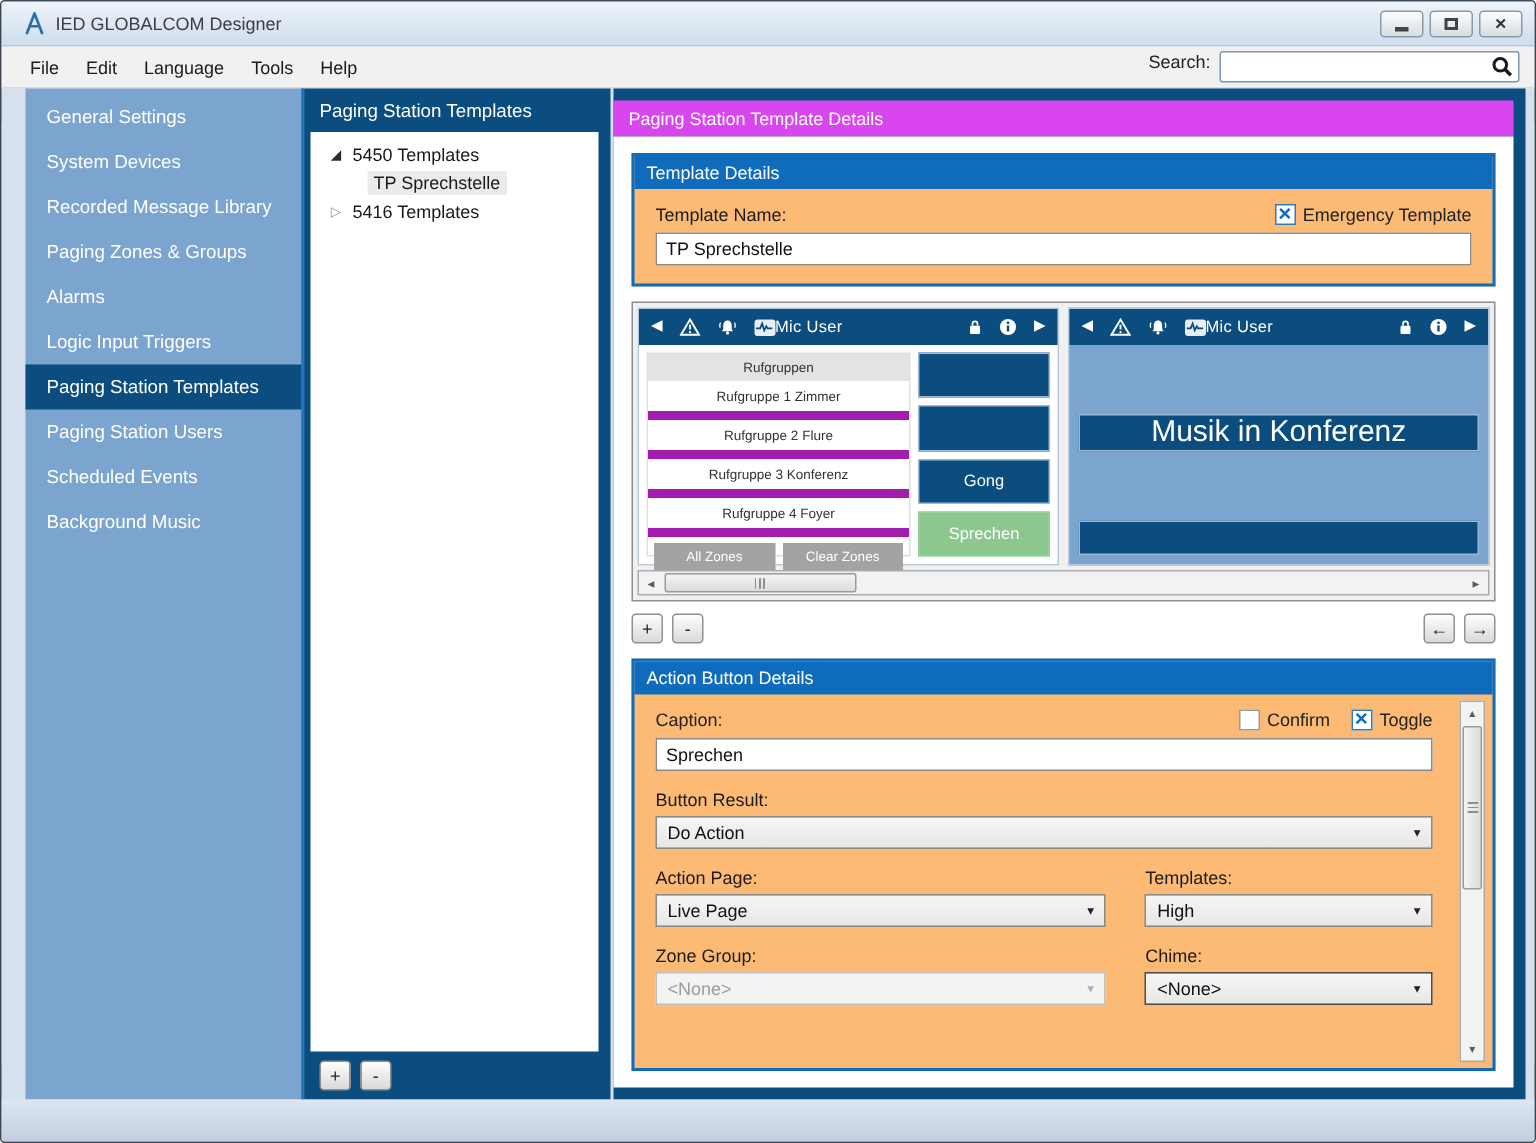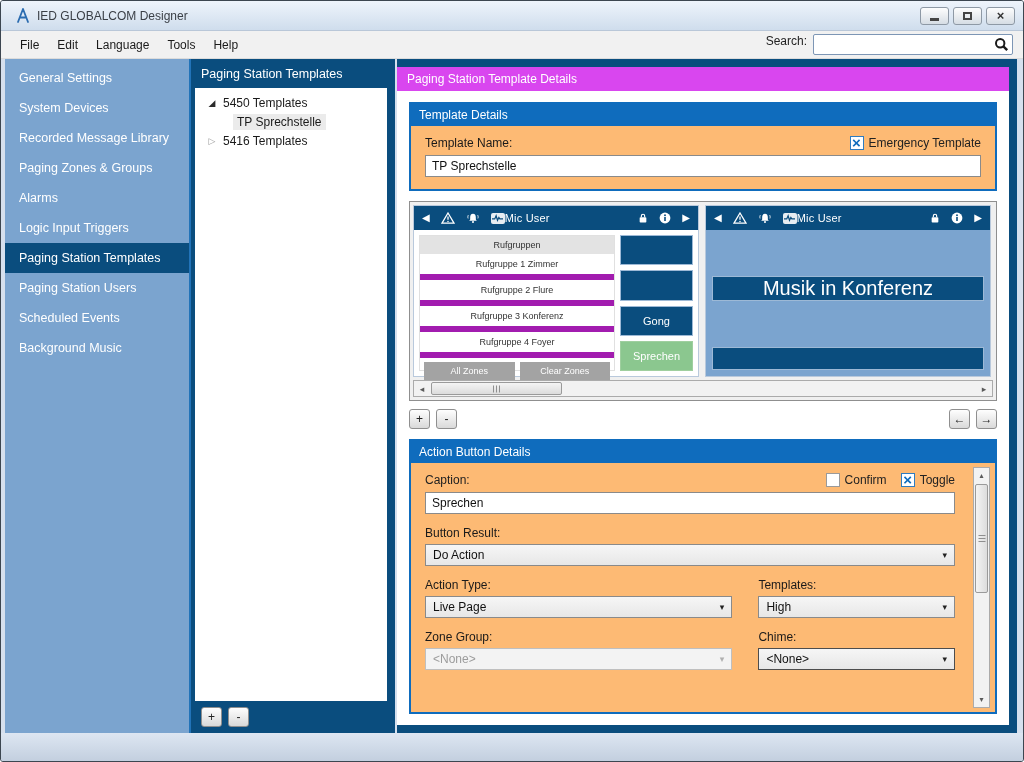--- a/index.html
+++ b/index.html
@@ -27,21 +27,21 @@
              display:flex; align-items:center; padding:0 10px; flex:none; }
   .menu-item { padding:4px 9px; color:#1a1a1a; }
   .search-wrap { margin-left:auto; display:flex; align-items:flex-start; gap:6px; }
   .search-label { color:#222; }
   .search-box { width:200px; height:21px; background:#fff; border:1px solid #7d96b5;
                 border-radius:2px; display:flex; align-items:center; padding:0 3px 0 6px; }
   .search-box input { border:none; outline:none; flex:1; font-size:12px; min-width:0;
                       font-family:"Liberation Sans",sans-serif; background:transparent; }
 
   
-  .content { flex:1; display:flex; padding:0 6px 0 4px; background:#D6E0EE; min-height:0;border-radius:25px; }
+  .content { flex:1; display:flex; padding:0 6px 0 16px; background:#D6E0EE; min-height:0;border-radius:25px; }
 
   
   .sidebar { width:184px; flex:none; background:#7BA4CF; display:flex; flex-direction:column; padding-top:4px; }
   .side-item { color:#fff; padding:8px 14px; font-size:12.5px; }
   .side-item.selected { background:#0A4D7E; }
 
   
   .panel-mid { width:206px; flex:none; background:#0A4D7E; border-left:2px solid #2273B8;
                display:flex; flex-direction:column; }
   .mid-header { color:#fff; padding:8px 10px 7px; font-size:12.5px; }
@@ -86,21 +86,21 @@
   .mic-panel { width:286px; height:172px; display:flex; flex-direction:column; border:1px solid #b9c9dc; background:#fff; }
   .mic-panel.blue { background:#7BA4CF; }
   .mic-header { height:24px; background:#0A4D7E; display:flex; align-items:center; padding:0 8px; flex:none; }
   .mh-group { display:flex; align-items:center; gap:11px; }
   .mh-title { flex:1; text-align:left; color:#fff; font-size:11px; letter-spacing:.2px; }
   .mh-nav { color:#fff; font-size:10px; line-height:1; }
   .mh-pulse { width:14px; height:11px; background:rgba(255,255,255,.9); border-radius:2px;
               display:flex; align-items:center; justify-content:center; }
 
   .mic-body-left { flex:1; display:flex; gap:5px; padding:5px; min-height:0; }
-  .zone-list { width:196px; flex:none; border:1px solid #e0e0e0; background:#fff;
+  .zone-list { width:176px; flex:none; border:1px solid #e0e0e0; background:#fff;
                display:flex; flex-direction:column; font-size:9px; }
   .zl-header { background:#e3e3e3; text-align:center; padding:4px 0; color:#333; flex:none; }
   .zl-item { text-align:center; padding:5px 0; border-bottom:6px solid #a21caf; color:#333; }
   .zl-spacer { flex:1; }
   .zl-btn-row { display:flex; gap:5px; padding:4px; flex:none; }
   .zl-btn { flex:1; background:#a3a3a3; color:#fff; text-align:center; padding:4px 0; font-size:9px; }
   .btn-col { flex:1; display:flex; flex-direction:column; gap:5px; min-width:0; }
   .mic-btn { flex:1; background:#0A4D7E; border:1px solid #9db9d6; color:#fff; font-size:11px;
              display:flex; align-items:center; justify-content:center; }
   .mic-btn.green { background:#8BC78F; border-color:#9fcf9f; }
@@ -390,21 +390,21 @@
             <input class="text-input" value="Sprechen" style="">
             <div class="spacer-12"></div>
             <span class="form-label">Button Result:</span>
             <div class="dd">
               <span>Do Action</span>
               <span class="arr">▾</span>
             </div>
             <div class="spacer-12"></div>
             <div class="two-col">
               <div class="col-l">
-                <span class="form-label">Action Type:</span>
+                <span class="form-label">Action Page:</span>
                 <div class="dd">
                   <span>Live Page</span>
                   <span class="arr">▾</span>
                 </div>
               </div>
               <div class="col-r">
                 <span class="form-label">Templates:</span>
                 <div class="dd">
                   <span>High</span>
                   <span class="arr">▾</span>

